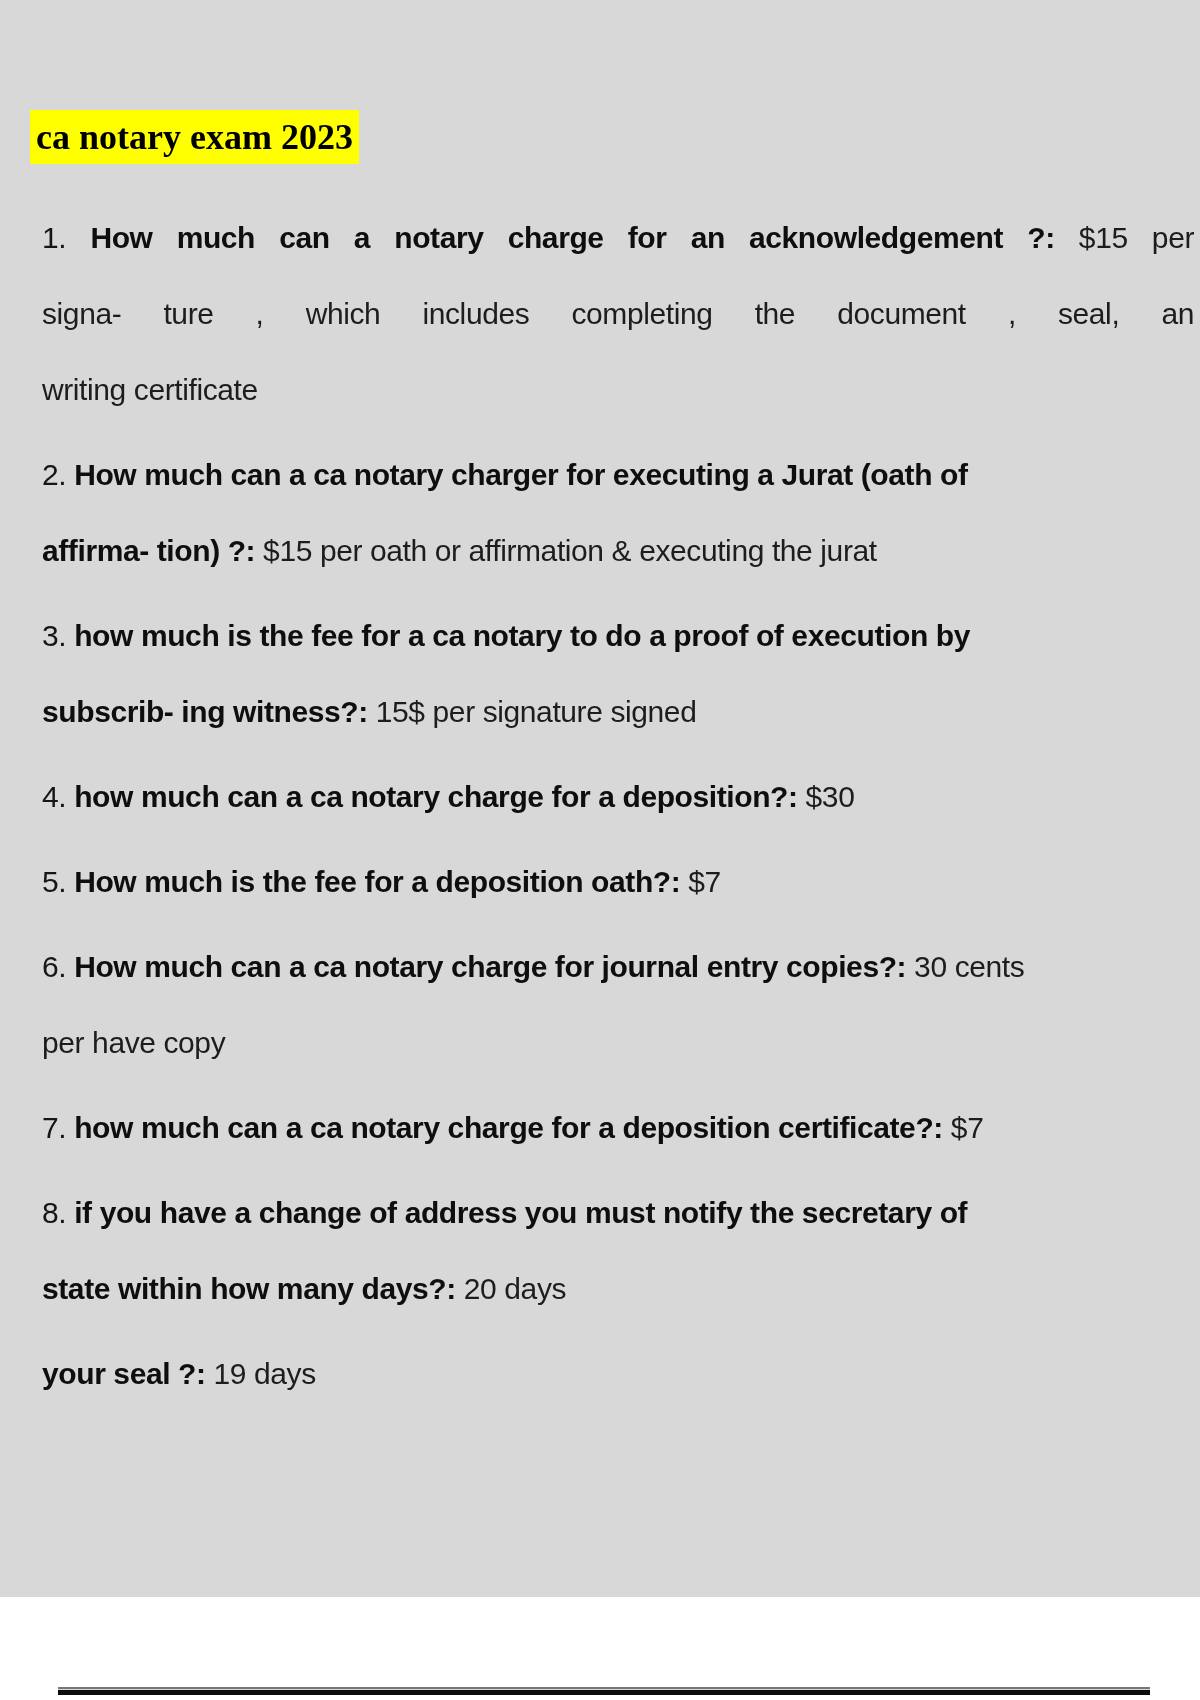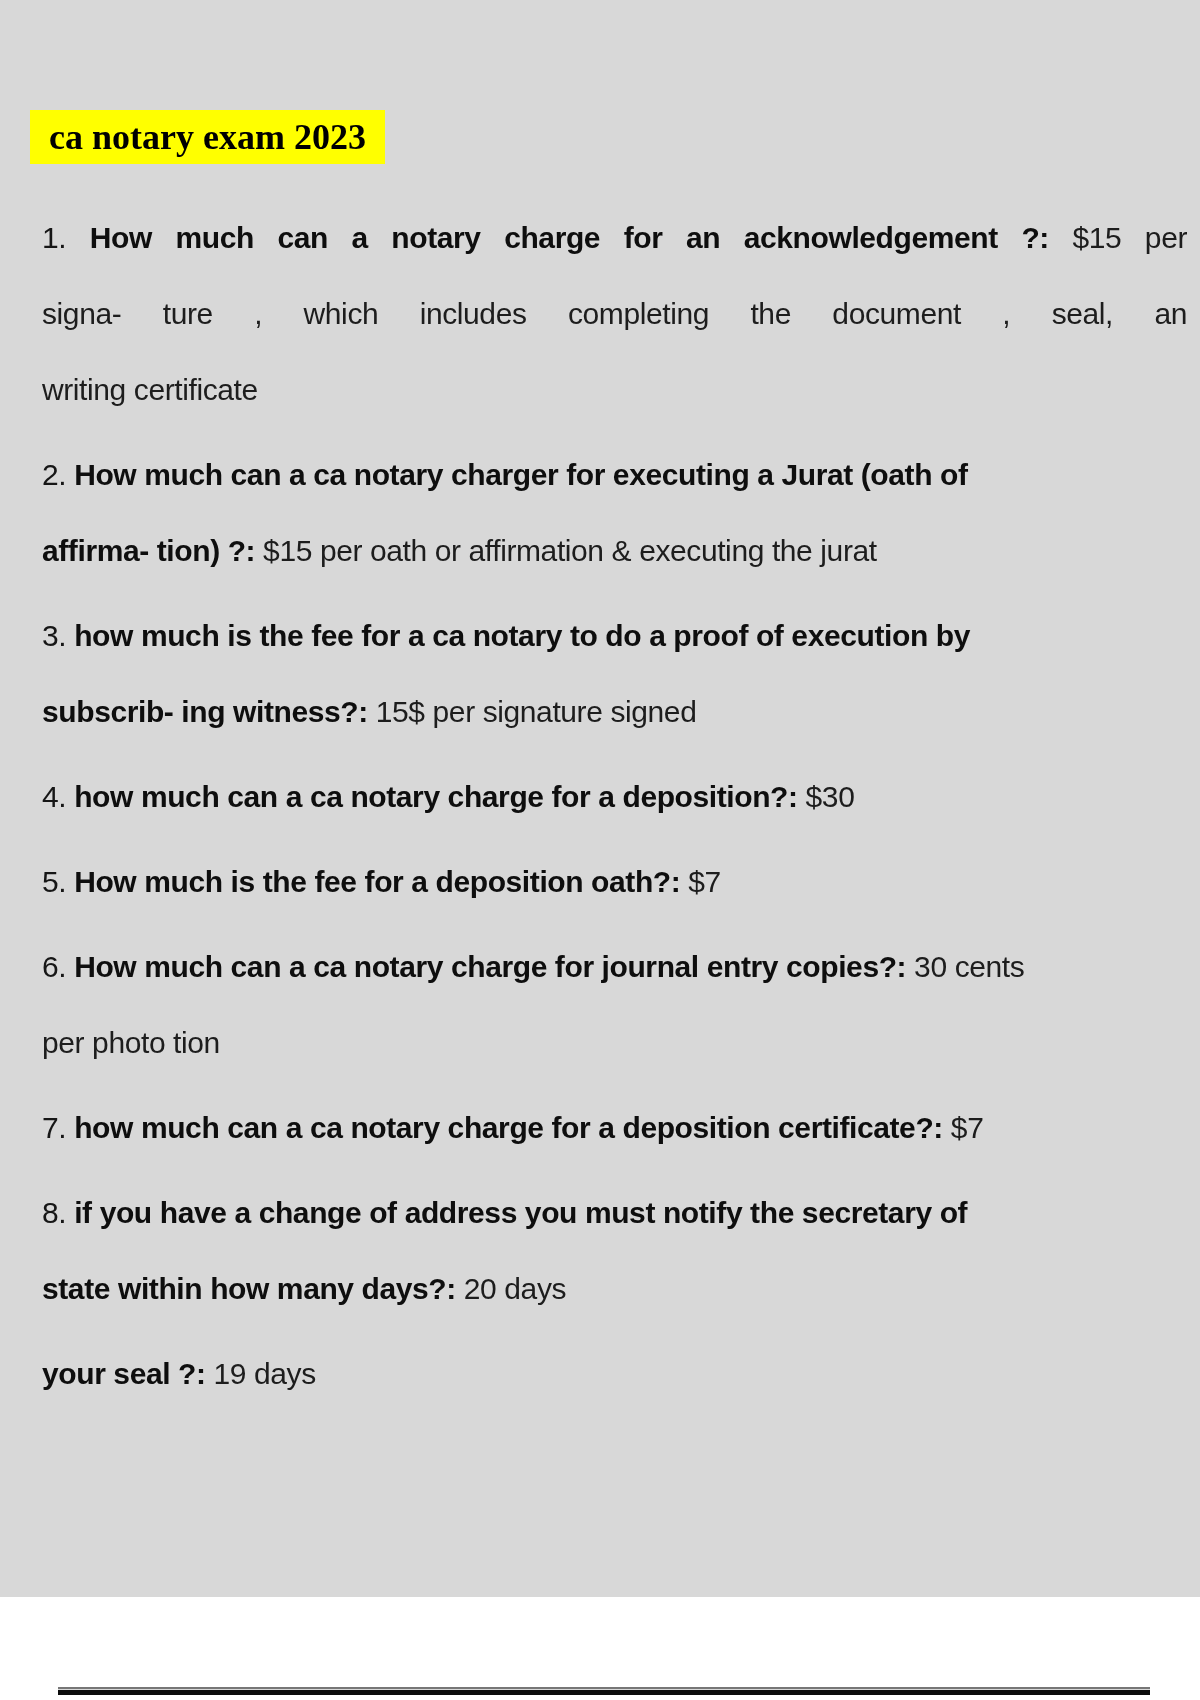--- a/index.html
+++ b/index.html
@@ -17,24 +17,24 @@
   }
   .title-wrap { padding: 110px 0 0 30px; }
   .doc-title {
     display: inline-block;
     background: #ffff00;
     color: #000000;
     font-family: "Liberation Serif", serif;
     font-weight: 700;
     font-size: 36px;
     line-height: 54px;
-    padding: 0 19px;
+    padding: 0 6px;
   }
   .qlist {
-    margin: 36px 13px 0 42px;
+    margin: 36px 6px 0 42px;
     color: #161616;
     font-size: 30px;
     letter-spacing: -0.4px;
   }
   .question { margin-bottom: 9px; }
   .line {
     height: 76px;
     line-height: 76px;
     white-space: nowrap;
   }
@@ -99,21 +99,21 @@
         <div class="line"><span class="b">subscrib- ing witness?:</span><span class="r"> 15$ per signature signed</span></div>
       </div>
       <div class="question">
         <div class="line"><span class="qnum">4.</span> <span class="b">how much can a ca notary charge for a deposition?:</span><span class="r"> $30</span></div>
       </div>
       <div class="question">
         <div class="line"><span class="qnum">5.</span> <span class="b">How much is the fee for a deposition oath?:</span><span class="r"> $7</span></div>
       </div>
       <div class="question">
         <div class="line"><span class="qnum">6.</span> <span class="b">How much can a ca notary charge for journal entry copies?:</span><span class="r"> 30 cents</span></div>
-        <div class="line"><span class="r">per photo tion</span></div>
+        <div class="line"><span class="r">per have copy</span></div>
       </div>
       <div class="question">
         <div class="line"><span class="qnum">7.</span> <span class="b">how much can a ca notary charge for a deposition certificate?:</span><span class="r"> $7</span></div>
       </div>
       <div class="question">
         <div class="line"><span class="qnum">8.</span> <span class="b">if you have a change of address you must notify the secretary of</span></div>
         <div class="line"><span class="b">state within how many days?:</span><span class="r"> 20 days</span></div>
       </div>
       <div class="question">
         <div class="line"><span class="b">your seal ?:</span><span class="r"> 19 days</span></div>

